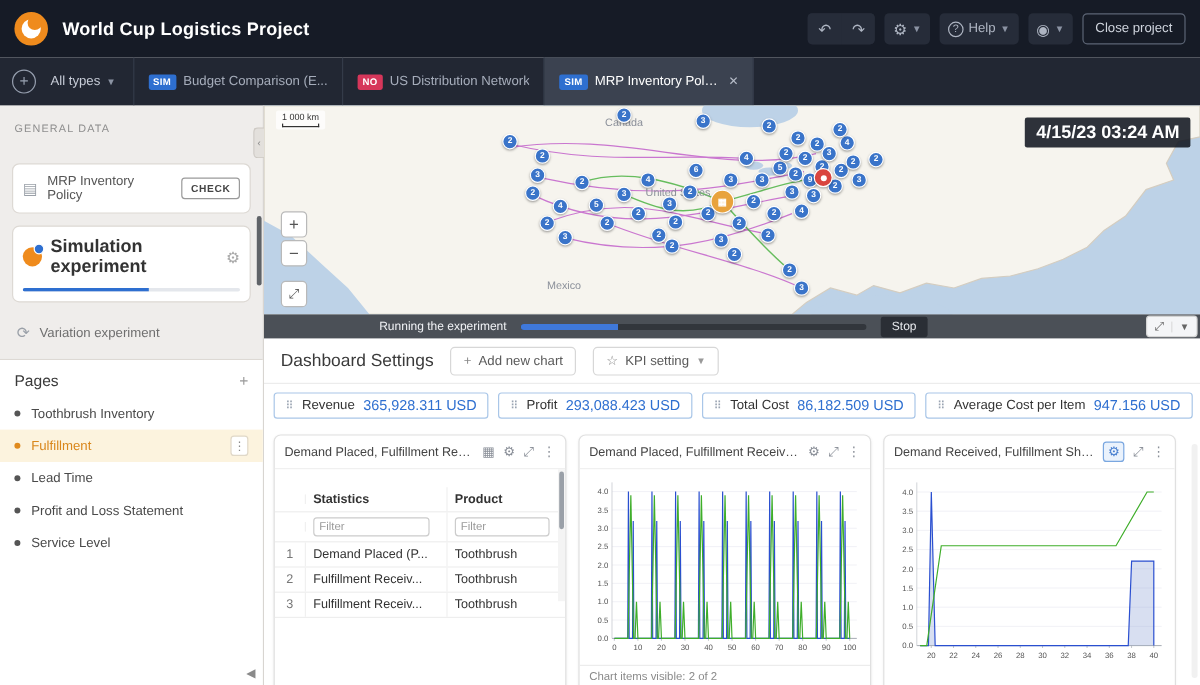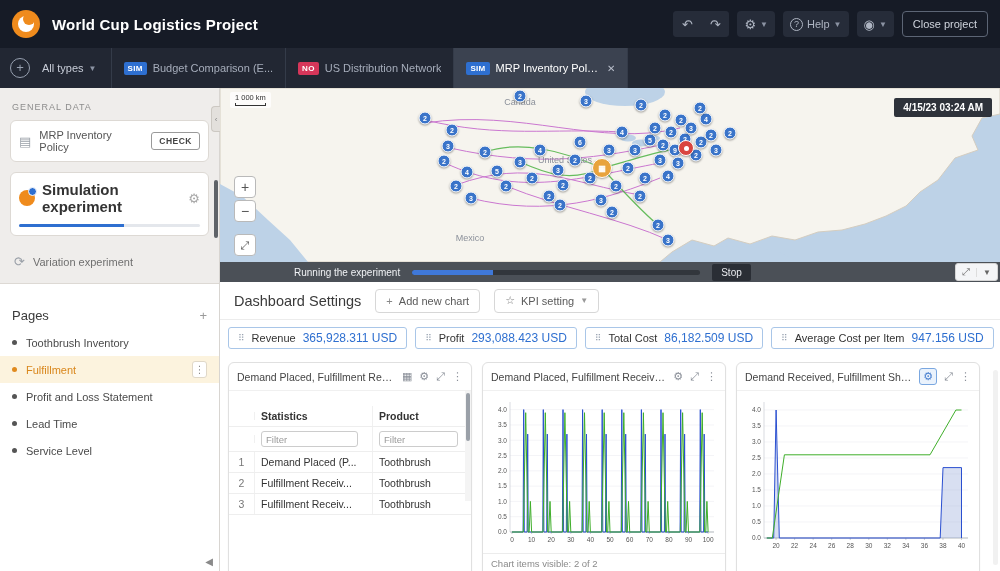--- a/index.html
+++ b/index.html
@@ -27,21 +27,21 @@
   .tab { display:flex; align-items:center; gap:6px; padding:0 12px; border-left:1px solid #343b49; font-size:11px; color:#a6adbb; cursor:pointer; max-width:175px; }
   .tab:last-of-type { border-right:1px solid #343b49; }
   .tab.active { background:#3b4250; color:#fff; }
   .badge { font-size:8px; font-weight:700; color:#fff; border-radius:2px; padding:2px 4px; letter-spacing:.3px; }
   .tab-label { white-space:nowrap; overflow:hidden; text-overflow:ellipsis; }
   .tab-close { color:#b9bfcb; font-size:10px; margin-left:2px; }
 
   
   .sidebar { position:absolute; top:88px; left:0; width:220px; height:483px; background:#efedeb; border-right:1px solid #d8d5d1; display:flex; flex-direction:column; }
   .sb-top { padding:10px 10px 12px 10px; position:relative; }
-  .sb-section-label { font-size:9px; color:#8d8d8d; letter-spacing:1px; margin:4px 0 8px 2px; }
+  .sb-section-label { font-size:9px; color:#8d8d8d; letter-spacing:1px; margin:4px 0 24px 2px; }
   .sb-card { background:#fff; border:1px solid #ddd9d4; border-radius:6px; padding:8px; margin-bottom:10px; }
   .mrp-row { display:flex; align-items:center; gap:8px; }
   .mrp-icon { color:#9aa0a8; font-size:13px; }
   .mrp-name { font-size:11px; color:#555; flex:1; }
   .check-btn { font-size:8.5px; font-weight:700; letter-spacing:.5px; color:#444; background:#fff; border:1px solid #9a9a9a; border-radius:3px; padding:3px 7px; cursor:pointer; }
   .sim-head { display:flex; align-items:center; gap:7px; margin-bottom:8px; }
   .sim-logo { width:16px; height:16px; border-radius:50%; background:#ef8b1d; position:relative; }
   .sim-logo::after { content:""; position:absolute; right:-2px; top:-3px; width:7px; height:7px; border-radius:50%; background:#2e6fd0; border:1px solid #fff; }
   .sim-title { font-size:15px; font-weight:700; color:#333; flex:1; }
   .sim-gear { color:#a8a8a8; font-size:13px; cursor:pointer; }
@@ -54,21 +54,21 @@
   .slider .lab { font-size:7.5px; color:#9a9a9a; }
   .slider .track { flex:1; height:2px; background:#cfcfcf; position:relative; border-radius:2px; }
   .slider .knob { position:absolute; left:40%; top:50%; transform:translate(-50%,-50%); width:10px; height:10px; border-radius:50%; background:#fff; border:1.5px solid #9a9a9a; cursor:pointer; }
   .sim-progress { margin-top:9px; height:3px; background:#e4e7ec; border-radius:2px; overflow:hidden; }
   .sim-progress i { display:block; height:100%; width:58%; background:#2e6fd0; }
   .variation-row { display:flex; align-items:center; gap:8px; padding:8px 4px 2px 4px; color:#6f6f6f; font-size:11px; cursor:pointer; }
   .variation-icon { font-size:13px; color:#9aa0a8; }
   .sb-scrollthumb { position:absolute; right:1px; top:92px; width:4px; height:58px; background:#5f6368; border-radius:2px; }
   .sb-handle { position:absolute; right:-1px; top:18px; width:9px; height:26px; background:#e3e0dc; border:1px solid #ccc8c2; border-right:none; border-radius:4px 0 0 4px; font-size:8px; color:#8a8a8a; display:flex; align-items:center; justify-content:center; cursor:pointer; }
   .sb-pages { background:#fff; flex:1; border-top:1px solid #ddd9d4; position:relative; }
-  .pages-head { display:flex; align-items:center; justify-content:space-between; padding:24px 12px 6px 12px; }
+  .pages-head { display:flex; align-items:center; justify-content:space-between; padding:10px 12px 6px 12px; }
   .pages-title { font-size:13px; color:#3a3a3a; }
   .pages-add { color:#9a9a9a; font-size:13px; cursor:pointer; }
   .page-item { display:flex; align-items:center; gap:9px; height:27px; padding:0 12px; font-size:11px; color:#4a4a4a; cursor:pointer; }
   .page-item .dot { width:5px; height:5px; border-radius:50%; background:#555; flex:0 0 auto; }
   .page-item.active { background:#fcf3de; color:#d9871c; }
   .page-item.active .dot { background:#e08a1e; }
   .page-kebab { margin-left:auto; width:15px; height:17px; border:1px solid #e0d8c8; background:#fff; border-radius:3px; color:#8a8a8a; font-size:10px; display:flex; align-items:center; justify-content:center; cursor:pointer; }
   .sb-collapse { position:absolute; bottom:4px; right:6px; color:#8a8a8a; font-size:10px; cursor:pointer; }
 
   
@@ -76,28 +76,28 @@
   .map { position:relative; width:780px; height:174px; background:#bdd2e7; overflow:hidden; }
   .map svg.base { position:absolute; inset:0; }
   .marker { position:absolute; width:13px; height:13px; border-radius:50%; background:#3a74c9; border:1.5px solid #fff; box-shadow:0 1px 2px rgba(0,0,0,.35); color:#fff; font-size:7px; font-weight:700; display:flex; align-items:center; justify-content:center; transform:translate(-50%,-50%); cursor:pointer; }
   .marker.hub { width:20px; height:20px; background:#e8a33d; z-index:3; }
   .marker.hub::after { content:"▦"; font-size:8px; color:#fff; }
   .marker.alert { width:16px; height:16px; background:#d9453f; z-index:3; }
   .marker.alert::after { content:""; width:5px; height:5px; background:#fff; border-radius:50%; }
   .map-label { position:absolute; font-size:9px; color:#8b909a; transform:translate(-50%,-50%); pointer-events:none; }
   .map-scale { position:absolute; left:10px; top:4px; background:rgba(255,255,255,.75); font-size:7.5px; color:#333; padding:1px 5px 2px 5px; border-radius:2px; }
   .map-scale i { display:block; height:3px; border:1px solid #333; border-top:none; margin-top:1px; }
-  .map-time { position:absolute; right:8px; top:10px; background:rgba(18,23,33,.88); color:#fff; font-size:10px; font-weight:700; padding:4px 9px; border-radius:2px; }
+  .map-time { position:absolute; right:8px; top:10px; background:rgba(18,23,33,.88); color:#fff; font-size:15px; font-weight:700; padding:4px 9px; border-radius:2px; }
   .map-zoom { position:absolute; left:14px; top:88px; display:flex; flex-direction:column; gap:2px; }
   .zoom-btn { width:22px; height:22px; background:#fff; border:1px solid #b9b9b9; border-radius:4px; font-size:14px; color:#555; cursor:pointer; line-height:1; }
   .map-expand-btn { margin-top:10px; }
 
   
   .strip { position:relative; width:780px; height:20px; background:#4b5057; display:flex; align-items:center; }
-  .strip-text { margin-left:74px; color:#f0f2f5; font-size:10px; white-space:nowrap; }
+  .strip-text { margin-left:96px; color:#f0f2f5; font-size:10px; white-space:nowrap; }
   .strip-bar { margin-left:12px; width:288px; height:5px; background:#32363c; border-radius:3px; overflow:hidden; }
   .strip-bar i { display:block; height:100%; background:#3f78d9; }
   .stop-btn { margin-left:12px; background:#2a2e35; border:none; color:#e8eaee; font-size:10px; padding:3px 9px; border-radius:2px; cursor:pointer; }
   .strip-right { margin-left:auto; margin-right:2px; background:#f4f5f7; border:1px solid #d5d5d5; border-radius:3px; height:18px; display:flex; align-items:center; }
   .strip-right span { font-size:10px; color:#666; padding:0 6px; cursor:pointer; }
   .strip-right span + span { border-left:1px solid #ddd; font-size:8px; }
 
   
   .dashbar { width:780px; height:38px; background:#fff; border-bottom:1px solid #ececec; display:flex; align-items:center; padding:0 14px; gap:14px; }
   .dash-title { font-size:14.5px; color:#3a3a3a; }
@@ -228,25 +228,25 @@
       <span class="dot"></span>
       <span>Toothbrush Inventory</span>
     </div>
     <div class="page-item active">
       <span class="dot"></span>
       <span>Fulfillment</span>
       <span class="page-kebab">⋮</span>
     </div>
     <div class="page-item">
       <span class="dot"></span>
-      <span>Profit and Loss Statement</span>
+      <span>Lead Time</span>
     </div>
     <div class="page-item">
       <span class="dot"></span>
-      <span>Lead Time</span>
+      <span>Profit and Loss Statement</span>
     </div>
     <div class="page-item">
       <span class="dot"></span>
       <span>Service Level</span>
     </div>
     <span class="sb-collapse">◀</span>
   </div>
 </aside>
 
 <section class="main">

